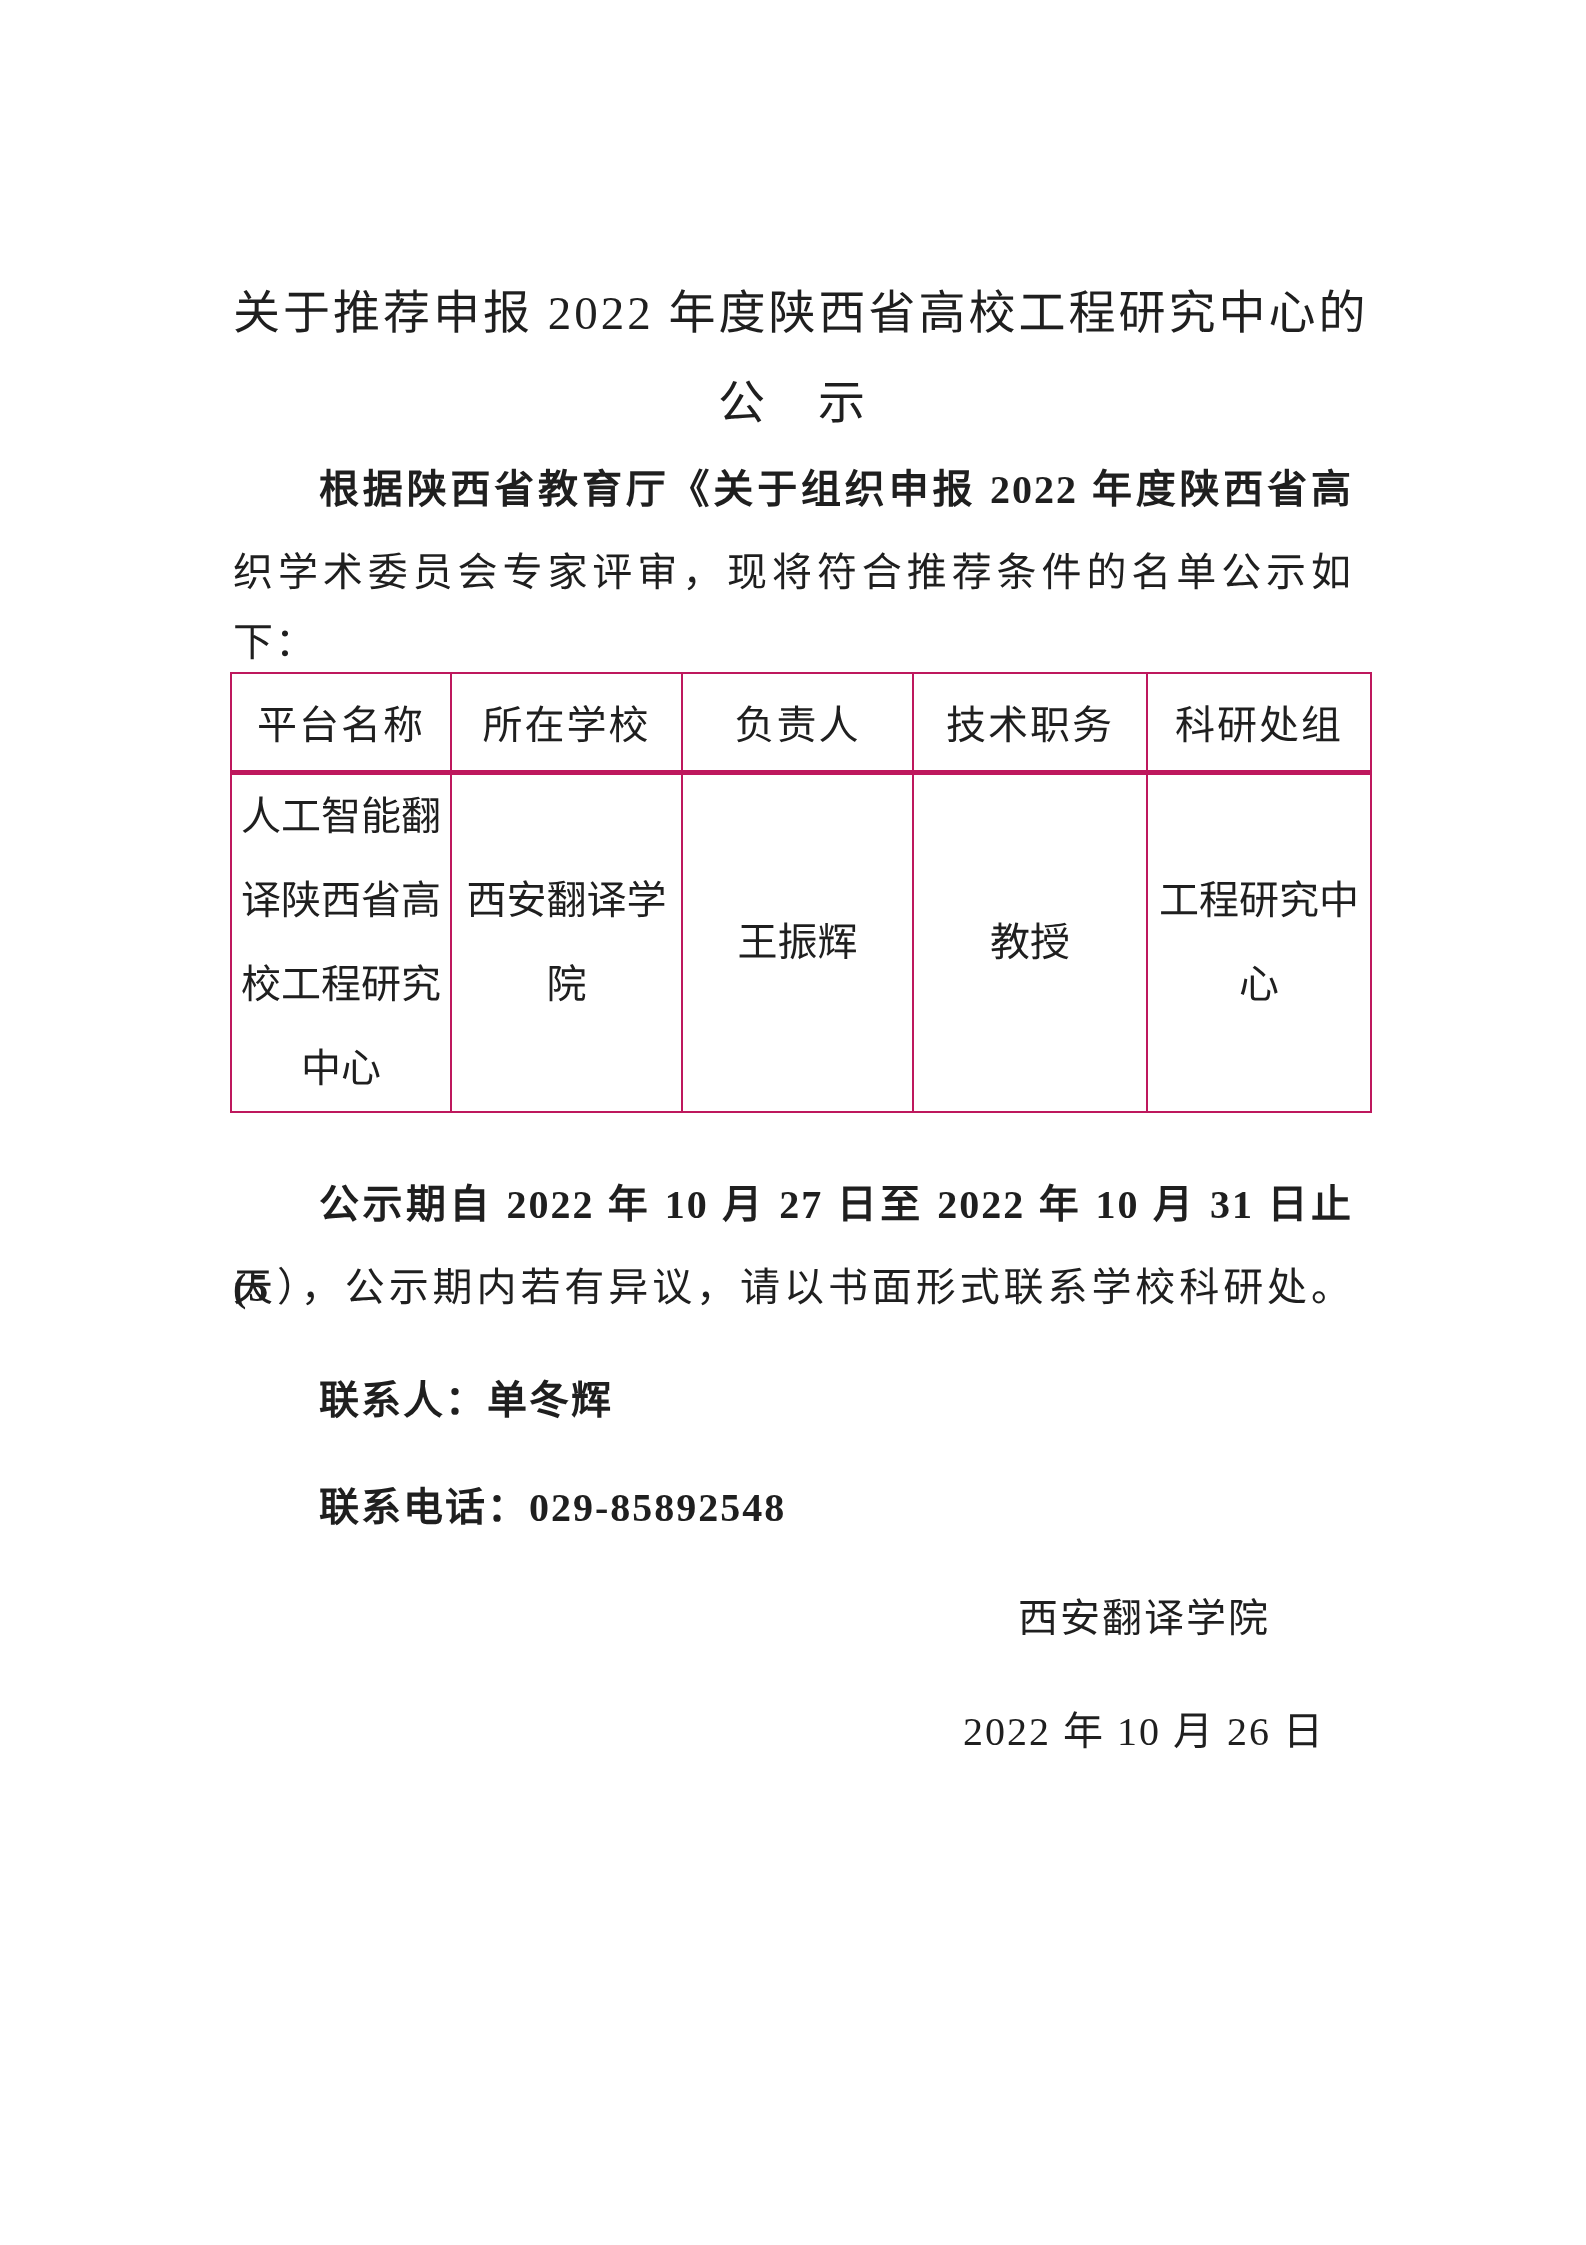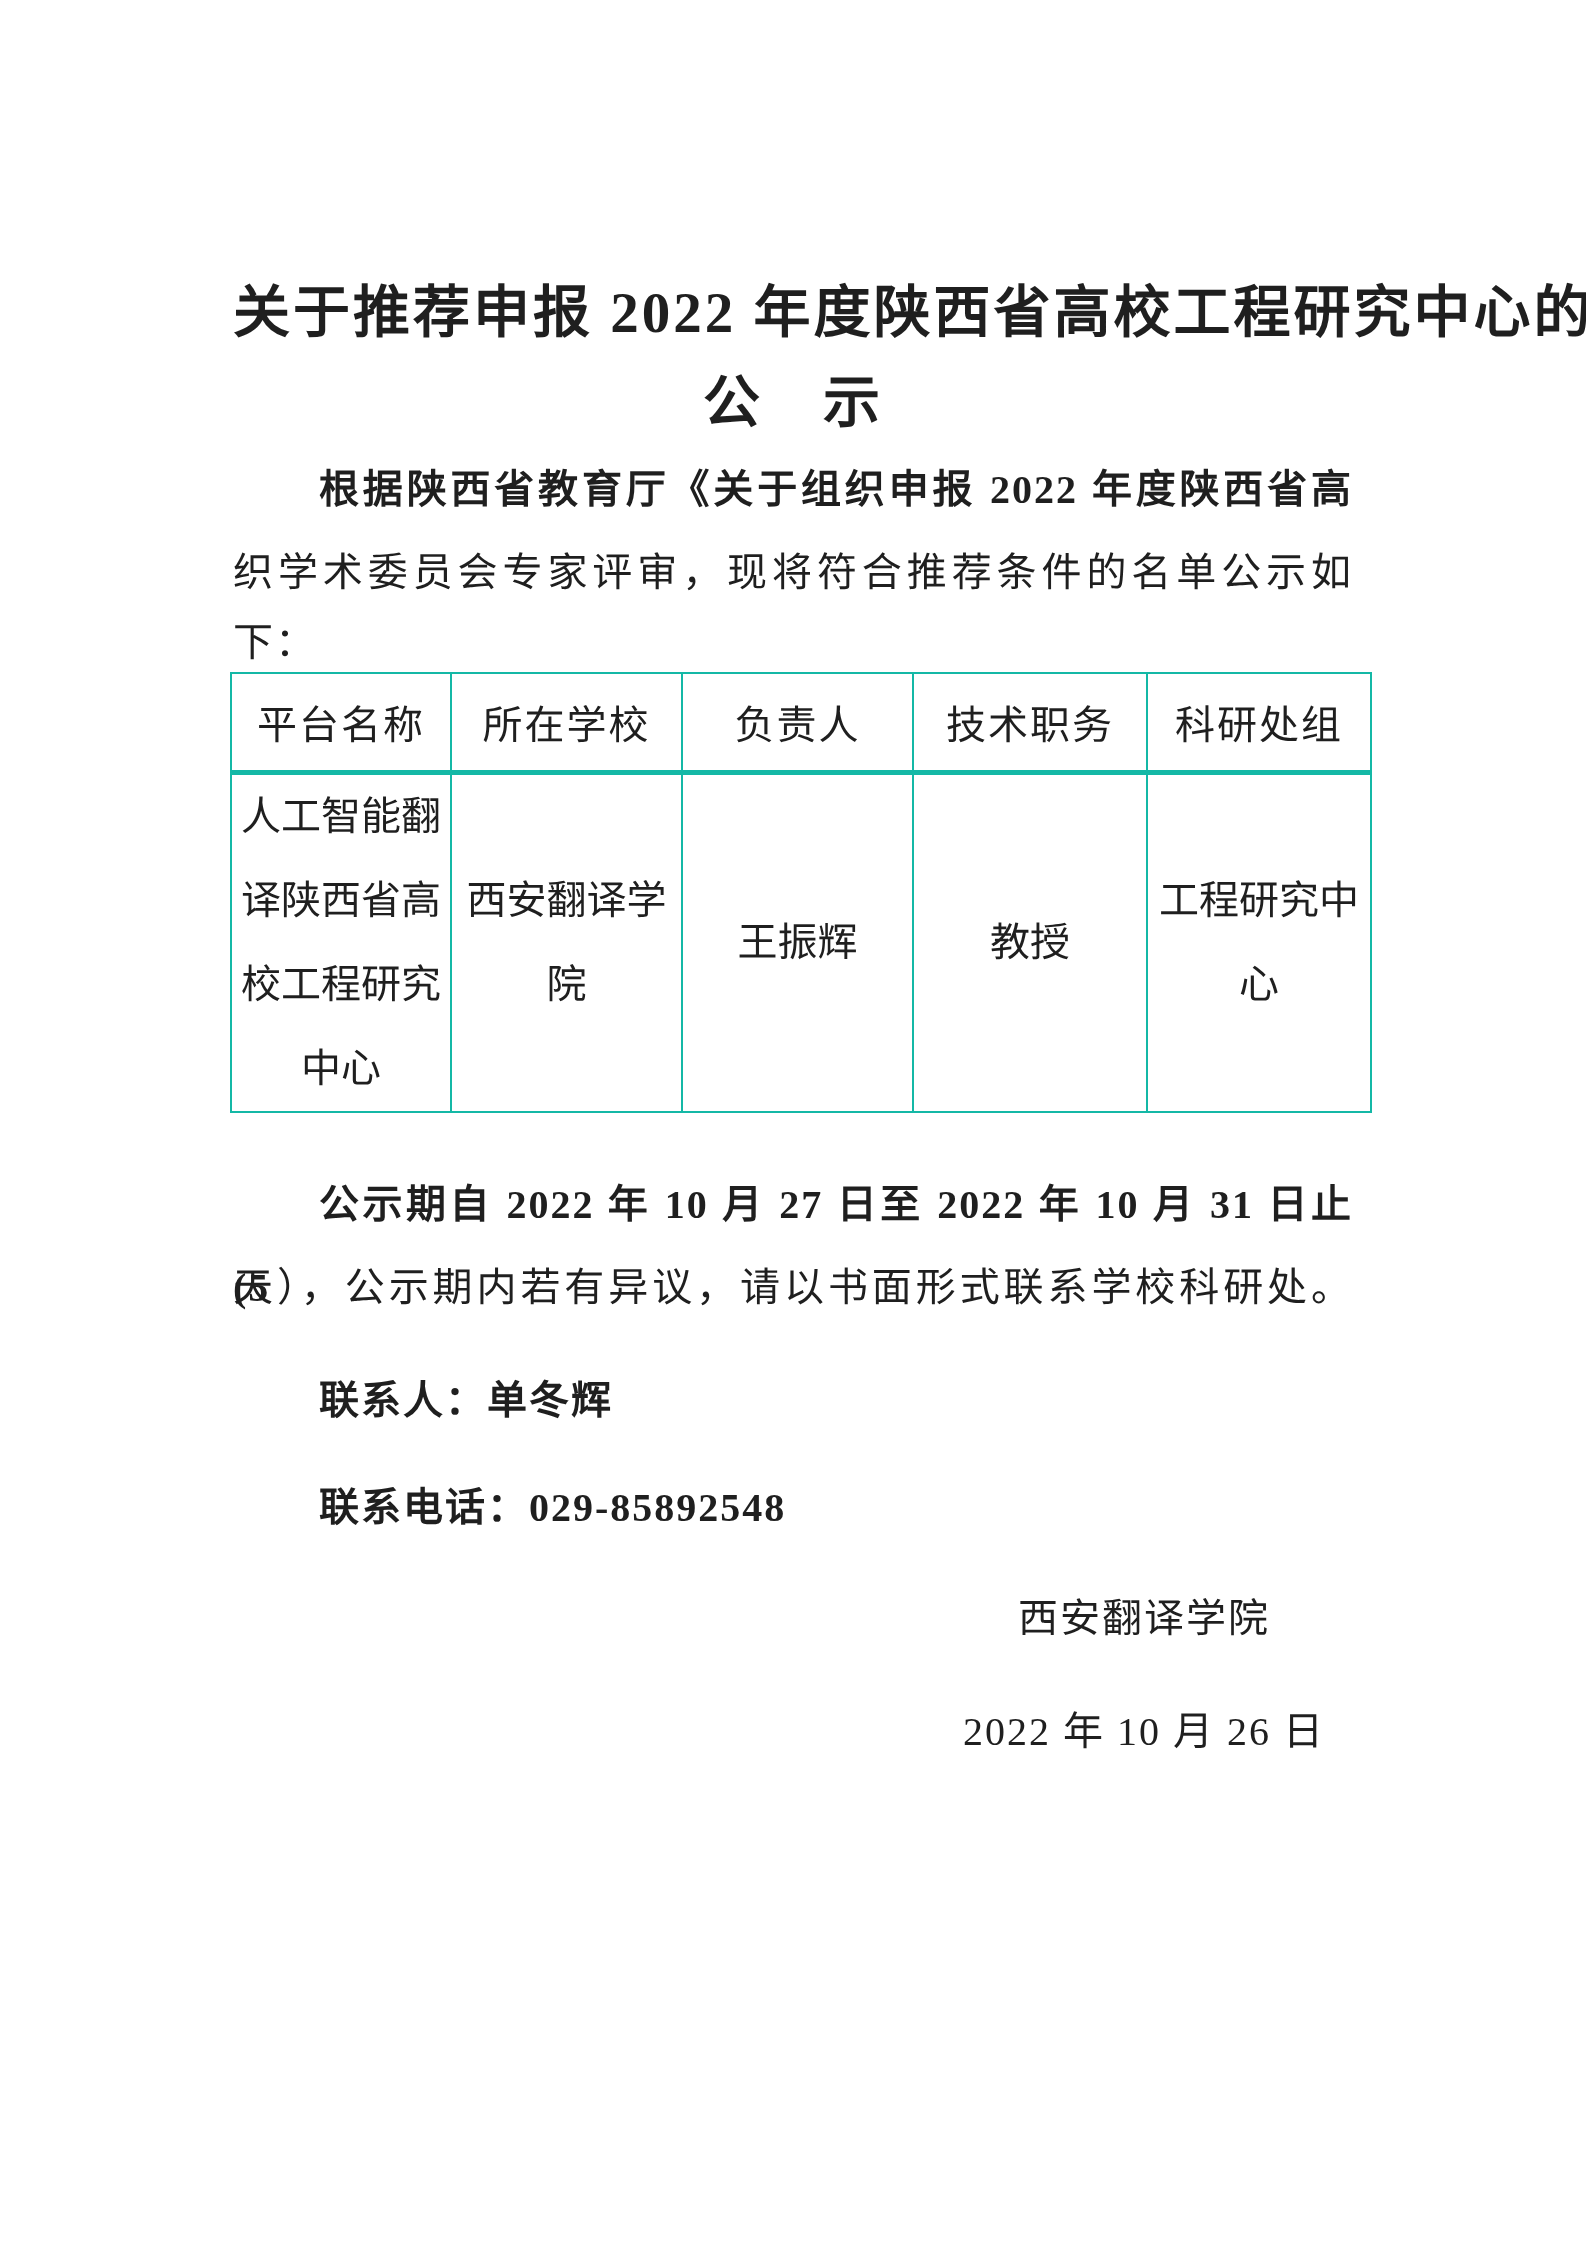--- a/index.html
+++ b/index.html
@@ -19,22 +19,22 @@
   .content {
     position: absolute;
     left: 233px;
     top: 0;
     width: 1120px;
   }
   .title-block { margin-top: 268px; }
   .title-line {
     height: 90px;
     line-height: 90px;
-    font-size: 57px;
-    font-weight: bold;
+    font-size: 47px;
+    font-weight: normal;
     letter-spacing: 3px;
     text-align: center;
     white-space: nowrap;
   }
   .line {
     font-size: 40px;
     height: 83px;
     line-height: 83px;
     letter-spacing: 2px;
     white-space: nowrap;
@@ -58,21 +58,21 @@
   }
   .sig-date { margin-top: 30px; }
 
   table.rec-table {
     table-layout: fixed;
     border-collapse: collapse;
     width: 1140px;
     margin-left: -3px;
   }
   .rec-table th, .rec-table td {
-    border: 2px solid #14b8a6;
+    border: 2px solid #be185d;
     text-align: center;
     vertical-align: middle;
     padding: 0 4px;
     font-size: 40px;
     overflow: hidden;
   }
   .rec-table thead th {
     height: 96px;
     font-weight: normal;
     letter-spacing: 2px;

